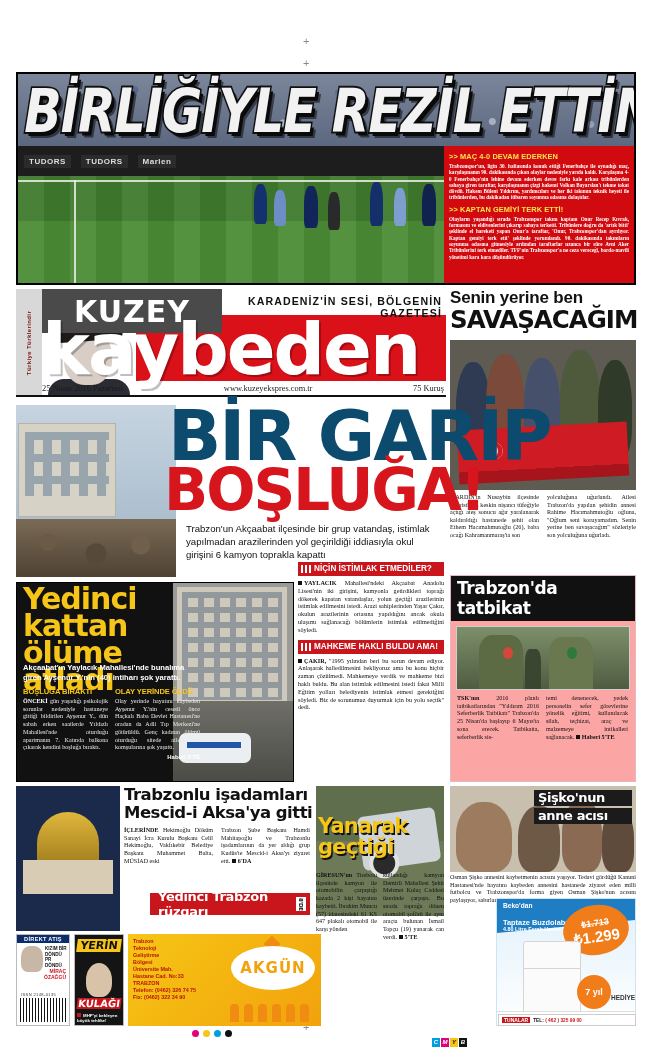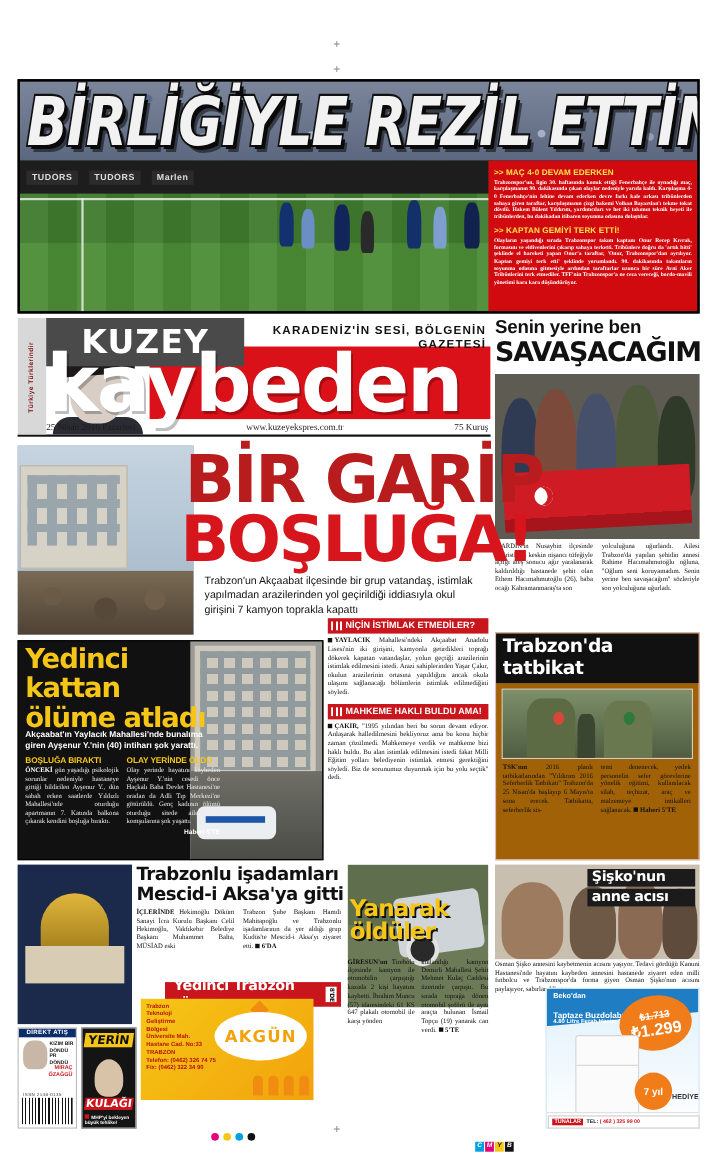--- a/index.html
+++ b/index.html
@@ -85,56 +85,56 @@
   .gp-bld{position:absolute;left:2px;top:18px;width:96px;height:92px;background:#d6d2c6;border:1px solid #b7b2a5;}
   .gp-bld:before{content:"";position:absolute;left:6px;top:8px;right:6px;height:64px;
     background:repeating-linear-gradient(90deg,#8b9aa6 0 9px,transparent 9px 18px),
                repeating-linear-gradient(180deg,#8b9aa6 0 8px,transparent 8px 22px);opacity:.8;}
   .gp-soil{position:absolute;left:0;bottom:0;width:160px;height:58px;background:
     radial-gradient(circle at 20% 40%,#6a5a46 0 8px,transparent 9px),
     radial-gradient(circle at 50% 60%,#57493a 0 10px,transparent 11px),
     radial-gradient(circle at 78% 45%,#6f5f4b 0 9px,transparent 10px),
     linear-gradient(180deg,#7a6a55,#4e4234);}
   .garip-h1{position:absolute;left:168px;top:408px;font-family:"DejaVu Sans",sans-serif;font-weight:bold;
-    font-size:60px;line-height:56px;color:#b91c1c;letter-spacing:-2px;text-align:right;}
+    font-size:70px;line-height:56px;color:#0c4a6e;letter-spacing:-2px;text-align:right;}
   .garip-h2{position:absolute;left:164px;top:462px;font-family:"DejaVu Sans",sans-serif;font-weight:bold;
     font-size:58px;line-height:56px;color:#d6151d;letter-spacing:-2px;}
   .garip-sub{position:absolute;left:186px;top:522px;width:250px;font-size:9.6px;line-height:13px;color:#111;font-weight:500;}
 
   
   .yk{position:absolute;left:16px;top:582px;width:278px;height:200px;background:#111;overflow:hidden;border:1px solid #000;box-sizing:border-box;}
   .yk-photo{position:absolute;right:0;top:0;width:120px;height:200px;overflow:hidden;background:#9a9a96;}
   .yk-apt{position:absolute;left:4px;top:4px;width:110px;height:118px;background:#cfc9bd;}
   .yk-apt:before{content:"";position:absolute;inset:5px;
     background:repeating-linear-gradient(180deg,#7d8a93 0 6px,transparent 6px 15px),
                repeating-linear-gradient(90deg,#7d8a93 0 6px,transparent 6px 16px);opacity:.75;}
   .yk-ground{position:absolute;left:0;bottom:0;width:120px;height:82px;background:linear-gradient(180deg,#6f6f68,#4b4b46);}
   .yk-van{position:absolute;left:6px;bottom:20px;width:72px;height:30px;background:#eceff2;border-radius:7px;}
   .yk-van:after{content:"";position:absolute;left:8px;top:9px;width:54px;height:6px;background:#1e56a8;}
   .yk-h{position:absolute;left:6px;top:2px;width:170px;color:#f5c518;font-family:"DejaVu Sans",sans-serif;
-    font-weight:bold;font-size:25px;line-height:27px;letter-spacing:-1px;}
+    font-weight:bold;font-size:30px;line-height:27px;letter-spacing:-1px;}
   .yk-lead{position:absolute;left:6px;top:80px;width:165px;color:#fff;font-size:7.6px;line-height:9.6px;font-weight:bold;}
   .yk-cols{position:absolute;left:6px;top:104px;width:178px;display:flex;gap:7px;}
   .yk-cols .c{width:85px;}
   .yk-cols h4{margin:0 0 2px;color:#f5c518;font-size:7.6px;font-weight:bold;letter-spacing:-.1px;}
   .yk-cols p{margin:0;color:#e9e9e9;font-family:"Liberation Serif",serif;font-size:6.1px;line-height:7.7px;text-align:justify;}
   .yk-cols p b{color:#fff;}
   .yk-ref{color:#fff;font-size:6px;font-weight:bold;text-align:right;margin-top:2px;}
 
   
   .mid{position:absolute;left:298px;top:562px;width:146px;height:204px;background:#fff;}
   .mid-bar{background:#c9161d;color:#fff;font-size:8.2px;font-weight:bold;padding:2px 4px 3px 16px;position:relative;margin-bottom:3px;}
   .mid-bar:before{content:"";position:absolute;left:3px;top:3px;width:10px;height:8px;
     background:repeating-linear-gradient(90deg,#fff 0 2px,transparent 2px 4px);}
   .mid p{margin:0 0 6px;font-family:"Liberation Serif",serif;font-size:6.2px;line-height:7.8px;text-align:justify;color:#111;}
   .mid p b{font-weight:bold;}
   .sq{display:inline-block;width:4px;height:4px;background:#111;margin-right:2px;}
 
   
-  .tat{position:absolute;left:450px;top:575px;width:186px;height:207px;border:1px solid #e3b9bd;box-sizing:border-box;background:#a16207;}
+  .tat{position:absolute;left:450px;top:575px;width:186px;height:207px;border:1px solid #e3b9bd;box-sizing:border-box;background:#fca5a5;}
   .tat-h{background:#111;color:#fff;font-family:"DejaVu Sans",sans-serif;font-weight:bold;font-size:17px;
     padding:2px 6px 3px;letter-spacing:-.4px;}
   .tat-photo{margin:5px;height:62px;background:linear-gradient(180deg,#7d8f6a,#4f5c41);position:relative;overflow:hidden;border:1px solid #cfcfcf;}
   .sold{position:absolute;bottom:0;border-radius:30% 30% 0 0;}
   .tat-cols{display:flex;gap:7px;padding:0 6px;}
   .tat-cols p{margin:0;font-family:"Liberation Serif",serif;font-size:6.1px;line-height:7.7px;text-align:justify;color:#111;width:82px;}
 
   
   .aksa-photo{position:absolute;left:16px;top:786px;width:104px;height:145px;overflow:hidden;background:#1b2a4a;}
   .dome{position:absolute;left:50%;top:26px;transform:translateX(-50%);width:62px;height:50px;border-radius:62px 62px 6px 6px;
@@ -201,21 +201,21 @@
   .issn{position:absolute;left:4px;bottom:28px;font-size:4px;color:#333;letter-spacing:.4px;}
 
   .yerin{left:74px;top:934px;width:50px;height:92px;background:#141414;}
   .yerin .band{background:#f5c518;color:#111;font-family:"DejaVu Sans",sans-serif;font-weight:bold;font-size:11px;
     text-align:center;transform:skewX(-8deg);margin:4px 2px 0;}
   .yerin .band2{background:#c9161d;color:#fff;font-family:"DejaVu Sans",sans-serif;font-weight:bold;font-size:10px;
     text-align:center;transform:skewX(-8deg);margin:0 2px;position:absolute;left:0;right:0;bottom:16px;}
   .yerin .ear{position:absolute;left:50%;top:28px;transform:translateX(-50%);width:26px;height:34px;border-radius:50% 50% 40% 40%;background:#d9c3a8;}
   .yerin .cap2{position:absolute;left:2px;right:2px;bottom:2px;color:#fff;font-size:4.4px;line-height:5.2px;font-weight:bold;}
 
-  .akgun{left:128px;top:908px;width:157px;height:92px;background:linear-gradient(135deg,#f6c615,#f2a20c);border:none;}
+  .akgun{left:128px;top:934px;width:193px;height:92px;background:linear-gradient(135deg,#f6c615,#f2a20c);border:none;}
   .akgun .addr{position:absolute;left:5px;top:4px;width:92px;color:#b8140b;font-size:5.4px;line-height:7px;font-weight:bold;}
   .akgun .logo{position:absolute;right:6px;top:12px;width:84px;height:44px;background:#fff;border-radius:50%;
     display:flex;align-items:center;justify-content:center;}
   .akgun .logo span{color:#f2a20c;font-family:"DejaVu Sans",sans-serif;font-weight:bold;font-size:15px;letter-spacing:1px;}
   .diamonds{position:absolute;right:30px;top:4px;width:38px;height:26px;}
   .diamonds i{position:absolute;width:12px;height:12px;background:#f08c12;transform:rotate(45deg);}
   .people{position:absolute;left:100px;right:4px;bottom:4px;height:26px;}
   .people i{position:absolute;bottom:0;width:9px;height:18px;background:#f08c12;border-radius:4px 4px 0 0;}
 
   .citcit{left:320px;top:934px;width:174px;height:92px;background:#0b0b0b;}
@@ -321,21 +321,21 @@
     <p>yolculuğuna uğurlandı. Ailesi Trabzon'da yapılan şehidin annesi Rahime Hacımahmutoğlu oğluna, "Oğlum seni koruyamadım. Senin yerine ben savaşacağım" sözleriyle son yolculuğuna uğurladı.</p>
   </div>
 
   <div class="garip-photo">
     <div class="gp-sky"></div>
       <div class="gp-bld"></div>
       <div class="gp-soil"></div>
   </div>
   <div class="garip-h1">BİR GARİP</div>
   <div class="garip-h2">BOŞLUĞA!</div>
-  <div class="garip-sub">Trabzon'un Akçaabat ilçesinde bir grup vatandaş, istimlak yapılmadan arazilerinden yol geçirildiği iddiasıyla okul girişini 7 kamyon toprakla kapattı</div>
+  <div class="garip-sub">Trabzon'un Akçaabat ilçesinde bir grup vatandaş, istimlak yapılmadan arazilerinden yol geçirildiği iddiasıyla okul girişini 6 kamyon toprakla kapattı</div>
 
   <div class="yk">
     <div class="yk-photo">
       <div class="yk-apt"></div>
         <div class="yk-ground"></div>
         <div class="yk-van"></div>
     </div>
     <div class="yk-h">
       <div>Yedinci kattan</div>
       <div>ölüme atladı</div>
@@ -393,21 +393,21 @@
   <div class="fuar">
     <span>Yedinci Trabzon rüzgarı</span>
     <span class="pg">8'DE</span>
   </div>
 
   <div class="yan">
     <div class="yan-photo"></div>
     <div class="wreck"></div>
     <h2>
       <span>Yanarak</span><br>
-      <span>öldüler</span>
+      <span>geçtiği</span>
     </h2>
   </div>
   <div class="yan-cols">
     <p><b>GİRESUN'un</b> <span>Tirebolu ilçesinde kamyon ile otomobilin çarpıştığı kazada 2 kişi hayatını kaybetti. İbrahim Muncu (57) idaresindeki 61 KS 647 plakalı otomobil ile karşı yönden</span></p>
     <p><span>kullandığı kamyon Demirli Mahallesi Şehit Mehmet Kulaç Caddesi üzerinde çarpıştı. Bu sırada toprağa dönen otomobil şoförü ile aynı araçta bulunan İsmail Topçu (19) yanarak can verdi.</span> <span class="sq"></span><b>5'TE</b></p>
   </div>
 
   <div class="sisko-photo">
     <div class="mourner" style="left:6px;top:16px;width:56px;height:70px;background:#9c7b5e;"></div>
     <div class="mourner" style="left:68px;top:20px;width:42px;height:66px;background:#6e5946;"></div>

